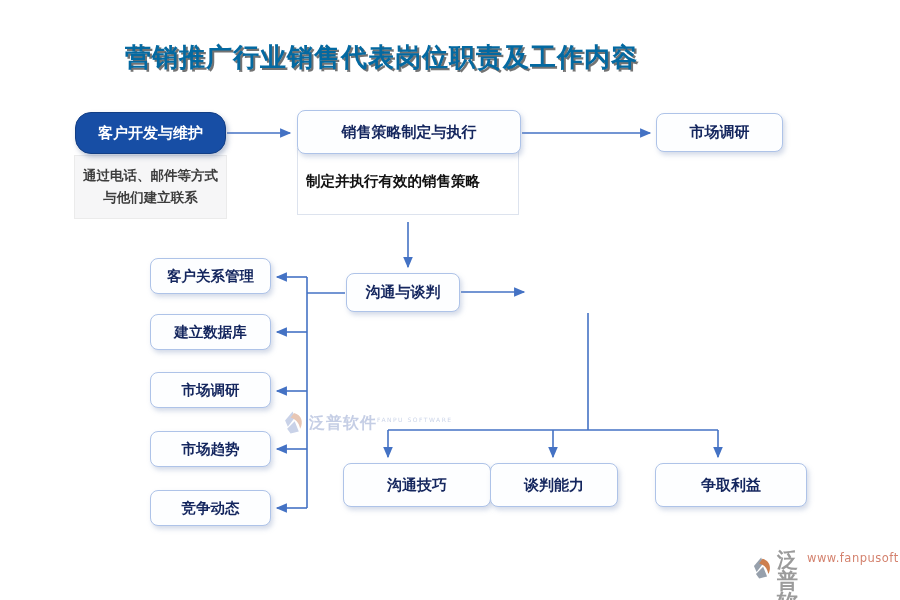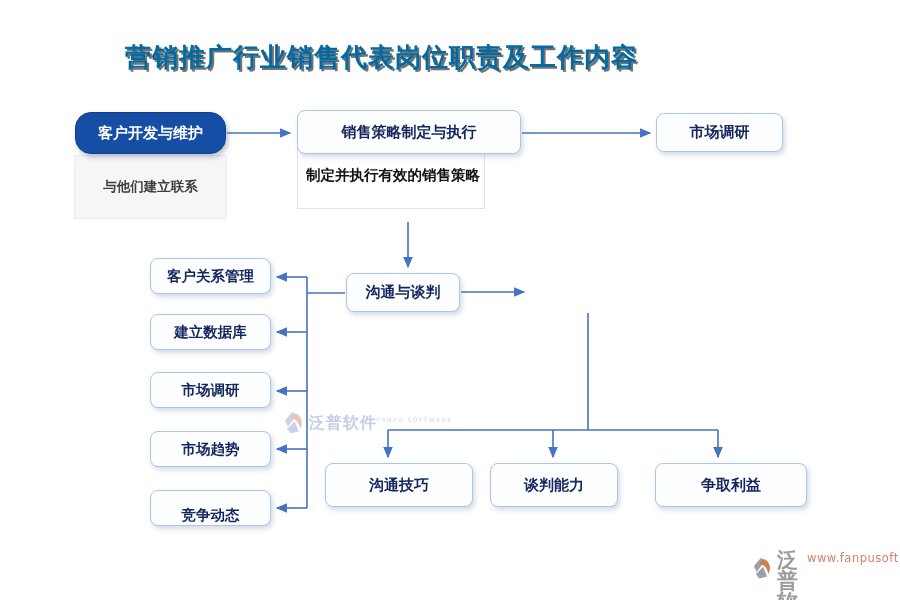--- a/index.html
+++ b/index.html
@@ -74,24 +74,25 @@
       <line x1="388" y1="430" x2="388" y2="457" marker-end="url(#ah)"></line>
       <line x1="553" y1="430" x2="553" y2="457" marker-end="url(#ah)"></line>
       <line x1="718" y1="430" x2="718" y2="457" marker-end="url(#ah)"></line>
     </g>
   </svg>
 
   <div class="node primary" style="left:75px;top:112px;width:151px;height:42px;">
     <span>客户开发与维护</span>
   </div>
   <div class="note-panel" style="left:74px;top:155px;width:153px;height:64px;">
+    <span>通过电话、邮件等方式</span>
     <span>与他们建立联系</span>
   </div>
 
-  <div class="note-panel white" style="left:297px;top:142px;width:188px;height:67px;">
+  <div class="note-panel white" style="left:297px;top:148px;width:222px;height:67px;">
     <span>制定并执行有效的销售策略</span>
   </div>
   <div class="node" style="left:297px;top:110px;width:224px;height:44px;">
     <span>销售策略制定与执行</span>
   </div>
 
   <div class="node" style="left:656px;top:113px;width:127px;height:39px;">
     <span>市场调研</span>
   </div>
 
@@ -104,25 +105,25 @@
   </div>
   <div class="node" style="left:150px;top:314px;width:121px;height:36px;font-size:14.5px;">
     <span>建立数据库</span>
   </div>
   <div class="node" style="left:150px;top:372px;width:121px;height:36px;font-size:14.5px;">
     <span>市场调研</span>
   </div>
   <div class="node" style="left:150px;top:431px;width:121px;height:36px;font-size:14.5px;">
     <span>市场趋势</span>
   </div>
-  <div class="node" style="left:150px;top:490px;width:121px;height:36px;font-size:14.5px;align-items:flex-end;">
+  <div class="node" style="left:150px;top:490px;width:121px;height:36px;font-size:14.5px;">
     <span>竞争动态</span>
   </div>
 
-  <div class="node" style="left:325px;top:463px;width:148px;height:44px;">
+  <div class="node" style="left:343px;top:463px;width:148px;height:44px;">
     <span>沟通技巧</span>
   </div>
   <div class="node" style="left:490px;top:463px;width:128px;height:44px;">
     <span>谈判能力</span>
   </div>
   <div class="node" style="left:655px;top:463px;width:152px;height:44px;">
     <span>争取利益</span>
   </div>
 
   <div class="watermark wm-center" style="left:283px;top:410px;">

